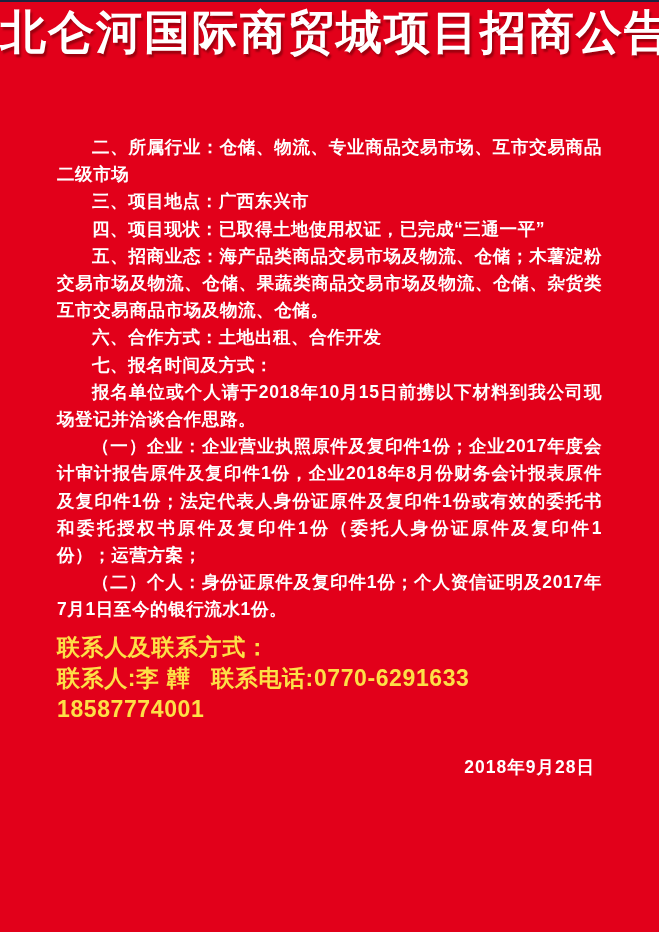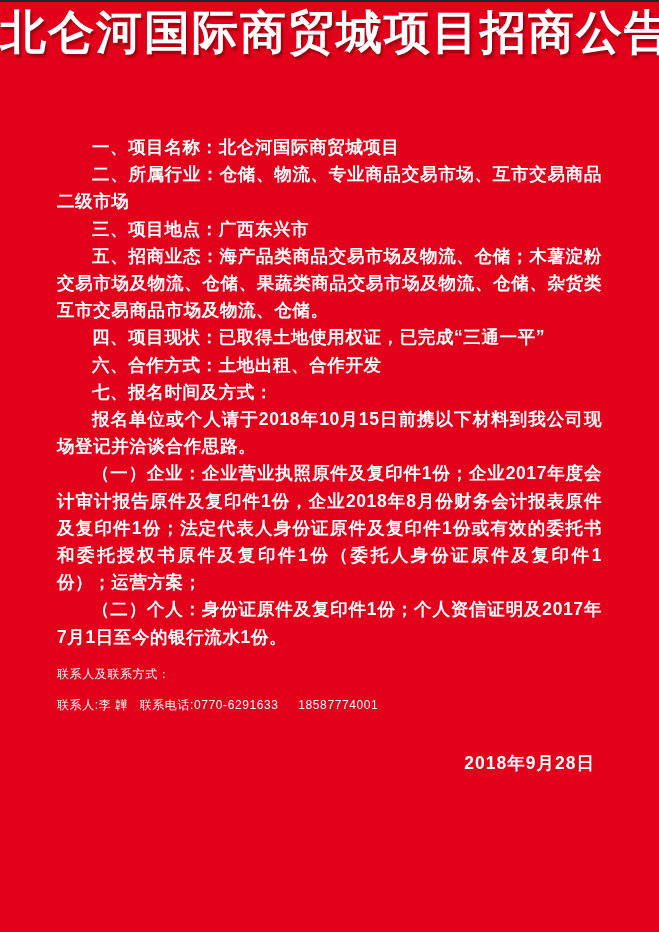--- a/index.html
+++ b/index.html
@@ -36,23 +36,23 @@
     line-height: 27.2px;
     letter-spacing: 0.6px;
     text-align: justify;
   }
   .content p {
     margin: 0;
     text-indent: 2em;
   }
   .contact {
     margin: 8px 57px 0 57px;
-    color: #ffffff;
-    font-weight: normal;
-    font-size: 12px;
+    color: #fde047;
+    font-weight: bold;
+    font-size: 23px;
     line-height: 31px;
     letter-spacing: 0.6px;
   }
   .contact p {
     margin: 0;
     white-space: pre-wrap;
   }
   .signature {
     margin: 26px 64px 0 auto;
     width: fit-content;
@@ -66,25 +66,24 @@
   .signature p { margin: 0; }
 </style>
 </head>
 <body>
 
 <div class="poster">
 
   <div class="title">北仑河国际商贸城项目招商公告</div>
 
   <div class="content">
-    <p>一、项目名称：北仑河国际商贸城项目</p>
     <p>二、所属行业：仓储、物流、专业商品交易市场、互市交易商品二级市场</p>
     <p>三、项目地点：广西东兴市</p>
+    <p>四、项目现状：已取得土地使用权证，已完成“三通一平”</p>
     <p>五、招商业态：海产品类商品交易市场及物流、仓储；木薯淀粉交易市场及物流、仓储、果蔬类商品交易市场及物流、仓储、杂货类互市交易商品市场及物流、仓储。</p>
-    <p>四、项目现状：已取得土地使用权证，已完成“三通一平”</p>
     <p>六、合作方式：土地出租、合作开发</p>
     <p>七、报名时间及方式：</p>
     <p>报名单位或个人请于2018年10月15日前携以下材料到我公司现场登记并洽谈合作思路。</p>
     <p>（一）企业：企业营业执照原件及复印件1份；企业2017年度会计审计报告原件及复印件1份，企业2018年8月份财务会计报表原件及复印件1份；法定代表人身份证原件及复印件1份或有效的委托书和委托授权书原件及复印件1份（委托人身份证原件及复印件1份）；运营方案；</p>
     <p>（二）个人：身份证原件及复印件1份；个人资信证明及2017年7月1日至今的银行流水1份。</p>
   </div>
 
   <div class="contact">
     <p>联系人及联系方式：</p>
     <p>联系人:李 韡   联系电话:0770-6291633     18587774001</p>

